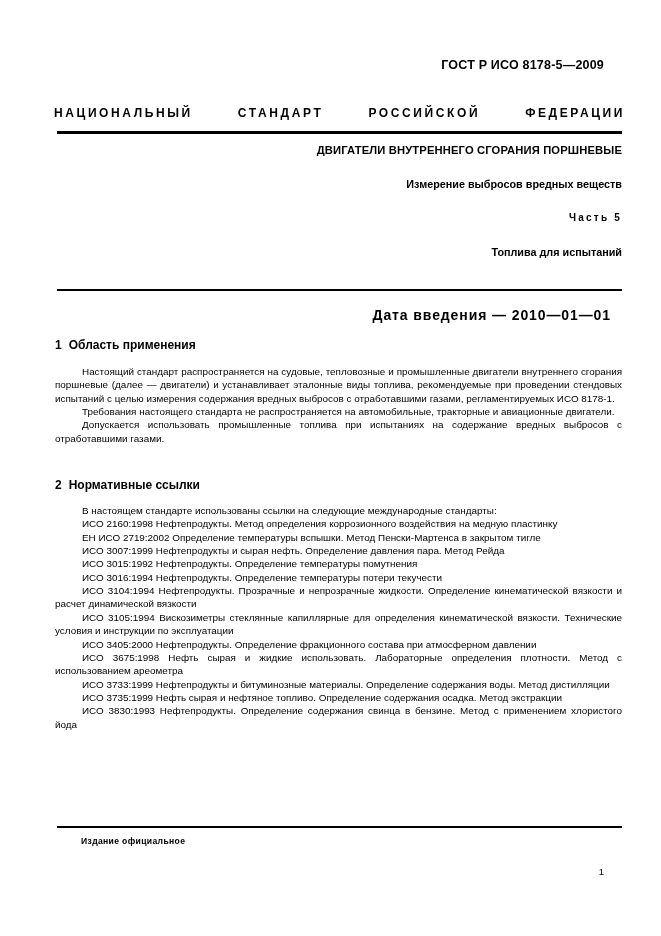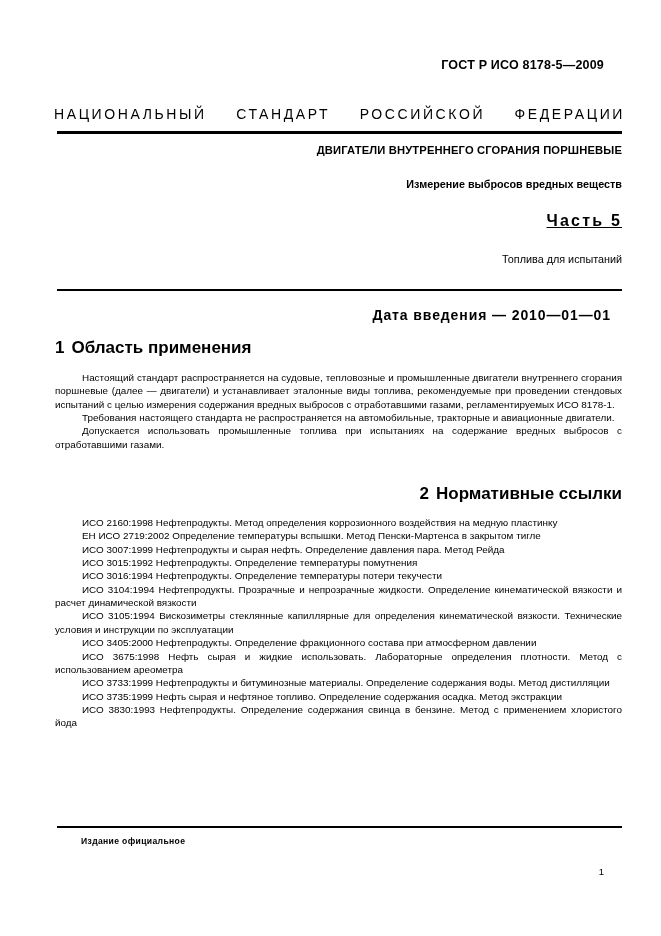--- a/index.html
+++ b/index.html
@@ -31,22 +31,22 @@
     font-weight: bold;
     letter-spacing: 0.2px;
     white-space: nowrap;
   }
 
   .national-standard {
     position: absolute;
     top: 106px;
     left: 45px;
     width: 571px;
-    font-size: 14px;
-    font-weight: normal;
+    font-size: 12px;
+    font-weight: bold;
     text-align: justify;
     text-align-last: justify;
     letter-spacing: 2.6px;
     white-space: nowrap;
   }
 
   .rule {
     position: absolute;
     left: 48px;
     width: 565px;
@@ -69,29 +69,28 @@
     font-weight: bold;
     letter-spacing: 0.15px;
     margin: 0;
   }
   .doc-subtitle {
     font-size: 10.8px;
     font-weight: bold;
     margin: 22px 0 0 0;
   }
   .doc-part {
-    font-size: 16px;
+    font-size: 10px;
     font-weight: bold;
     letter-spacing: 2.2px;
     margin: 22px 0 0 0;
-    text-decoration: underline;
   }
   .doc-section {
     font-size: 10.8px;
-    font-weight: normal;
+    font-weight: bold;
     margin: 23px 0 0 0;
   }
   .doc-english {
     font-size: 8.6px;
     font-weight: normal;
     color: #3a3a3a;
     line-height: 14px;
     margin: 21px 0 0 0;
   }
 
@@ -107,29 +106,29 @@
   }
 
   
   .body {
     position: absolute;
     top: 338px;
     left: 46px;
     width: 567px;
   }
   h2.section-heading {
-    font-size: 17px;
+    font-size: 12px;
     font-weight: bold;
     margin: 0;
     padding: 0;
   }
   h2.section-heading .num { margin-right: 7px; }
 
   .section-1 { margin-bottom: 0; }
-  .section-2-heading { margin-top: 33px !important; text-align: right; }
+  .section-2-heading { margin-top: 33px !important; }
 
   p.para {
     font-size: 9.9px;
     line-height: 13.35px;
     margin: 0;
     text-align: justify;
     text-indent: 27px;
     hyphens: manual;
   }
   p.para.first { margin-top: 13px; }
@@ -190,20 +189,21 @@
 
     <p class="para first">Настоящий стандарт распространяется на судовые, тепловозные и промышленные двигатели внутреннего сгорания поршневые (далее — двигатели) и устанавливает эталонные виды топлива, рекомендуемые при проведении стендовых испытаний с целью измерения содержания вредных выбросов с отработавшими газами, регламентируемых ИСО 8178-1.</p>
     <p class="para">Требования настоящего стандарта не распространяется на автомобильные, тракторные и авиационные двигатели.</p>
     <p class="para">Допускается использовать промышленные топлива при испытаниях на содержание вредных выбросов с отработавшими газами.</p>
 
     <h2 class="section-heading section-2-heading">
       <span class="num">2</span><span>Нормативные ссылки</span>
     </h2>
 
     <div class="reflist">
+      <p class="ref">В настоящем стандарте использованы ссылки на следующие международные стандарты:</p>
       <p class="ref">ИСО  2160:1998 Нефтепродукты. Метод определения коррозионного воздействия на медную пластинку</p>
       <p class="ref">ЕН  ИСО 2719:2002 Определение температуры вспышки. Метод Пенски-Мартенса в закрытом тигле</p>
       <p class="ref">ИСО  3007:1999 Нефтепродукты и сырая нефть. Определение давления пара. Метод Рейда</p>
       <p class="ref">ИСО  3015:1992 Нефтепродукты. Определение температуры помутнения</p>
       <p class="ref">ИСО  3016:1994 Нефтепродукты. Определение температуры потери текучести</p>
       <p class="ref">ИСО  3104:1994 Нефтепродукты. Прозрачные и непрозрачные жидкости. Определение кинематической вязкости и расчет динамической вязкости</p>
       <p class="ref">ИСО  3105:1994 Вискозиметры стеклянные капиллярные для определения кинематической вязкости. Технические условия и инструкции по эксплуатации</p>
       <p class="ref">ИСО  3405:2000 Нефтепродукты. Определение фракционного состава при атмосферном давлении</p>
       <p class="ref">ИСО  3675:1998 Нефть сырая и жидкие использовать. Лабораторные определения плотности. Метод с использованием ареометра</p>
       <p class="ref">ИСО  3733:1999 Нефтепродукты и битуминозные материалы. Определение содержания воды. Метод дистилляции</p>

